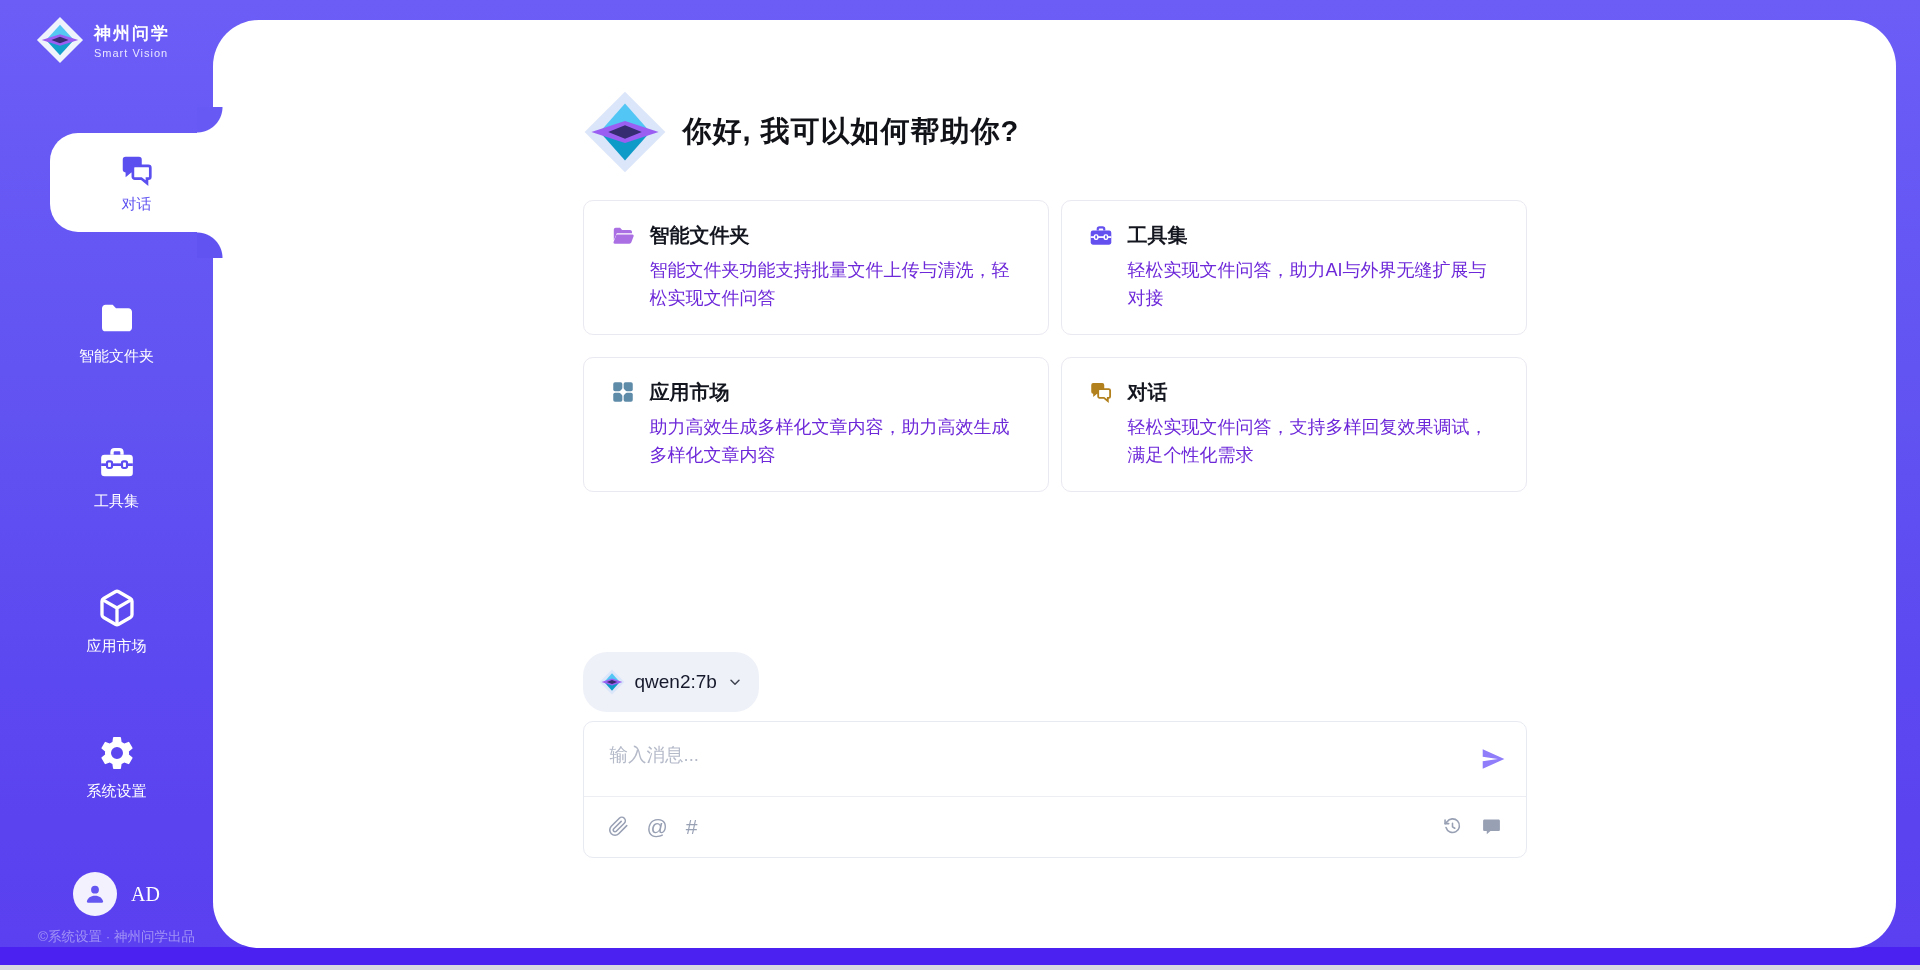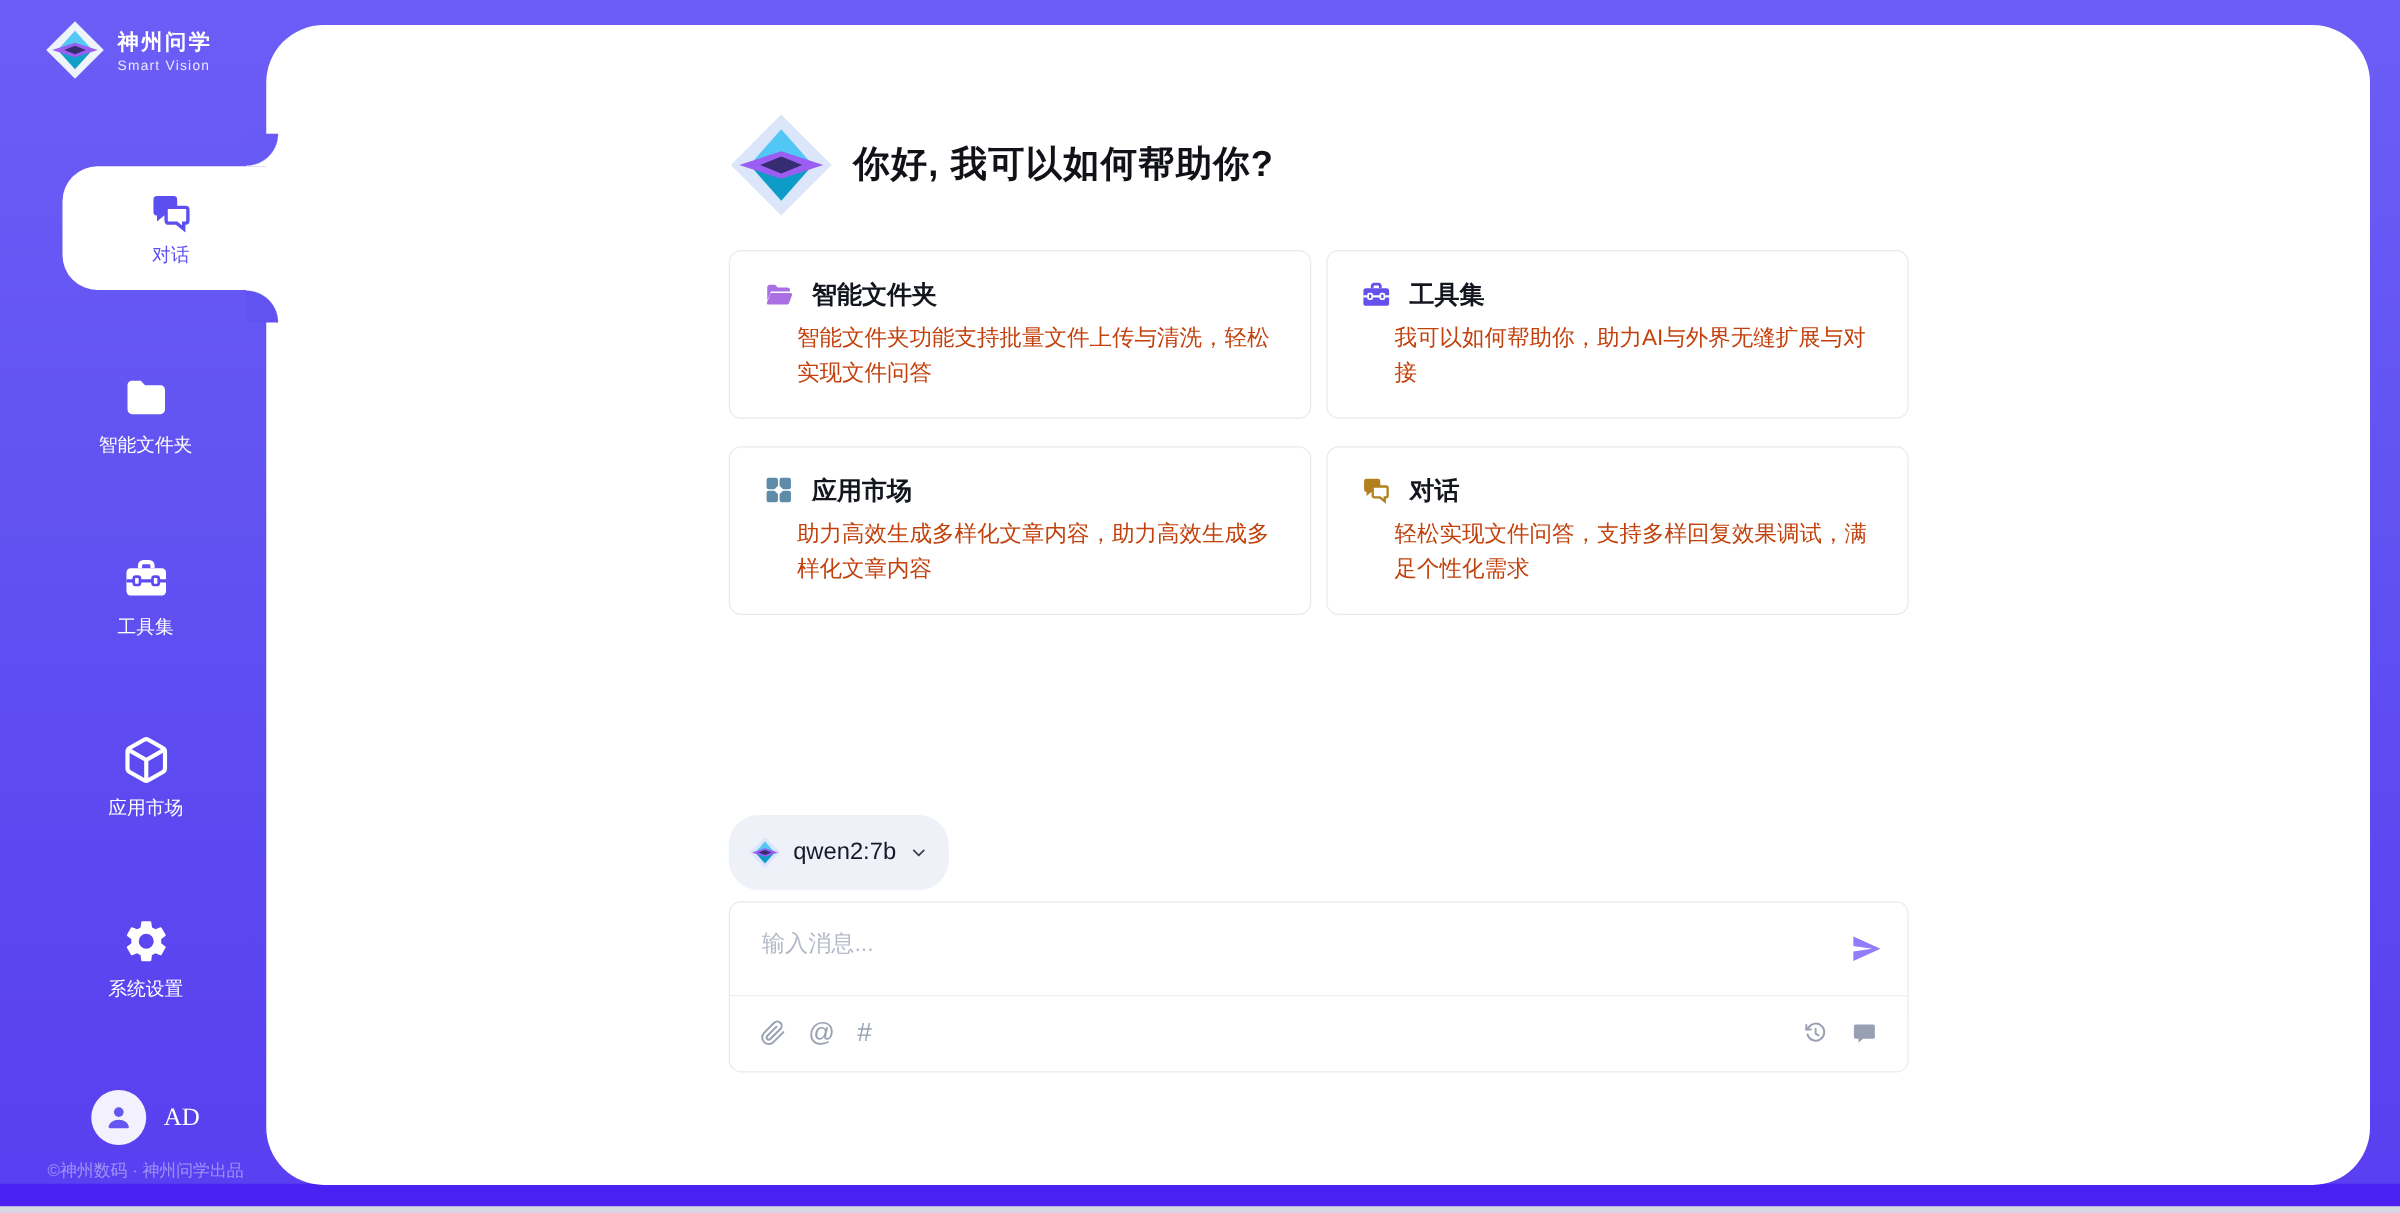--- a/index.html
+++ b/index.html
@@ -53,21 +53,21 @@
   .greeting { display:flex; align-items:center; gap:16px; height:84px; margin-bottom:26px; }
   .greeting svg { width:84px; height:84px; }
   .greeting h1 { font-size:29px; font-weight:700; color:#101218; letter-spacing:1px; }
 
   .cards { display:grid; grid-template-columns:466px 466px; column-gap:12px; row-gap:22px; }
   .card { border:1px solid #e9e9f1; border-radius:10px; background:#fff; min-height:129px;
           padding:21px 26px; cursor:pointer; }
   .card-head { display:flex; align-items:center; gap:14px; margin-bottom:8px; }
   .card-head svg { width:26px; height:26px; }
   .card-title { font-size:20px; font-weight:700; color:#14161f; }
-  .card-desc { margin-left:28px; font-size:18px; color:#c2410c; line-height:1.55; }
+  .card-desc { margin-left:40px; font-size:18px; color:#6d28d9; line-height:1.55; }
 
   .model-row { margin-top:160px; }
   .model-pill { display:inline-flex; align-items:center; gap:10px; height:60px;
                 padding:0 16px; background:#eef1f8; border-radius:24px; cursor:pointer; }
   .model-pill svg.logo { width:26px; height:26px; }
   .model-name { font-size:19px; color:#15192b; }
   .model-pill svg.chev { width:16px; height:16px; }
 
   .composer { margin-top:9px; width:944px; height:137px; border:1.5px solid #e8eaf2;
               border-radius:10px; background:#fff; display:flex; flex-direction:column; }
@@ -154,21 +154,21 @@
     <div class="user-row">
       <div class="avatar">
         <svg viewBox="0 0 24 24">
           <circle cx="12" cy="8" r="3.6" fill="#6456f0"></circle>
           <path d="M12 13.6c-4 0-6.9 2.2-7.5 5.3-.1.6.4 1.1 1 1.1h13c.6 0 1.1-.5 1-1.1-.6-3.1-3.5-5.3-7.5-5.3z" fill="#6456f0"></path>
         </svg>
       </div>
       <span class="user-name">AD</span>
     </div>
 
-    <div class="side-footer">©神州数码 · 神州问学出品</div>
+    <div class="side-footer">©系统设置 · 神州问学出品</div>
   </aside>
 
   <main class="panel">
     <div class="content">
 
       <div class="greeting">
         <svg viewBox="0 0 100 100">
           <polygon points="50,2 98,50 50,98 2,50" fill="#dbe6fa"></polygon>
           <polygon points="50,16 80,50 20,50" fill="#52c6f4"></polygon>
           <polygon points="50,84 80,50 20,50" fill="#0f9bc8"></polygon>
@@ -195,21 +195,21 @@
           <div class="card-head">
             <svg viewBox="0 0 24 24">
               <path d="M9 7V5.6C9 4.7 9.7 4 10.6 4h2.8c.9 0 1.6.7 1.6 1.6V7" fill="none" stroke="#6450ef" stroke-width="2"></path>
               <rect x="2.5" y="7" width="19" height="13" rx="2" fill="#6450ef"></rect>
               <line x1="2.5" y1="13" x2="21.5" y2="13" stroke="#ffffff" stroke-width="1.6"></line>
               <rect x="6" y="11" width="3" height="4" rx="1" fill="#6450ef" stroke="#ffffff" stroke-width="1.3"></rect>
               <rect x="15" y="11" width="3" height="4" rx="1" fill="#6450ef" stroke="#ffffff" stroke-width="1.3"></rect>
             </svg>
             <span class="card-title">工具集</span>
           </div>
-          <div class="card-desc">我可以如何帮助你，助力AI与外界无缝扩展与对接</div>
+          <div class="card-desc">轻松实现文件问答，助力AI与外界无缝扩展与对接</div>
         </div>
 
         <div class="card">
           <div class="card-head">
             <svg viewBox="0 0 24 24">
               <rect x="3" y="3" width="8.4" height="8.4" rx="1.6" fill="#5e8ba8"></rect>
               <rect x="12.6" y="3" width="8.4" height="8.4" rx="1.6" fill="#5e8ba8"></rect>
               <rect x="3" y="12.6" width="8.4" height="8.4" rx="1.6" fill="#5e8ba8"></rect>
               <rect x="12.6" y="12.6" width="8.4" height="8.4" rx="1.6" fill="#5e8ba8"></rect>
               <rect x="9.4" y="9.4" width="5.2" height="5.2" fill="#ffffff" transform="rotate(45 12 12)"></rect>

